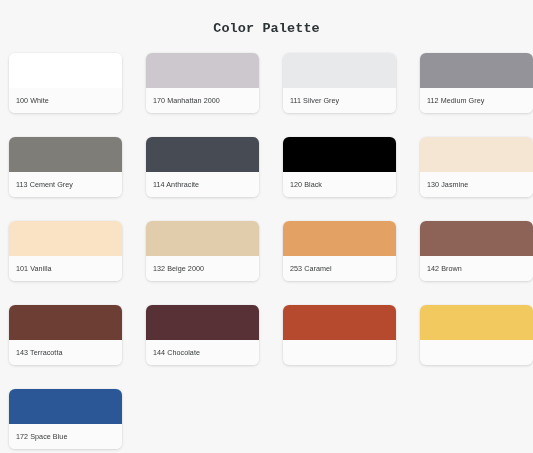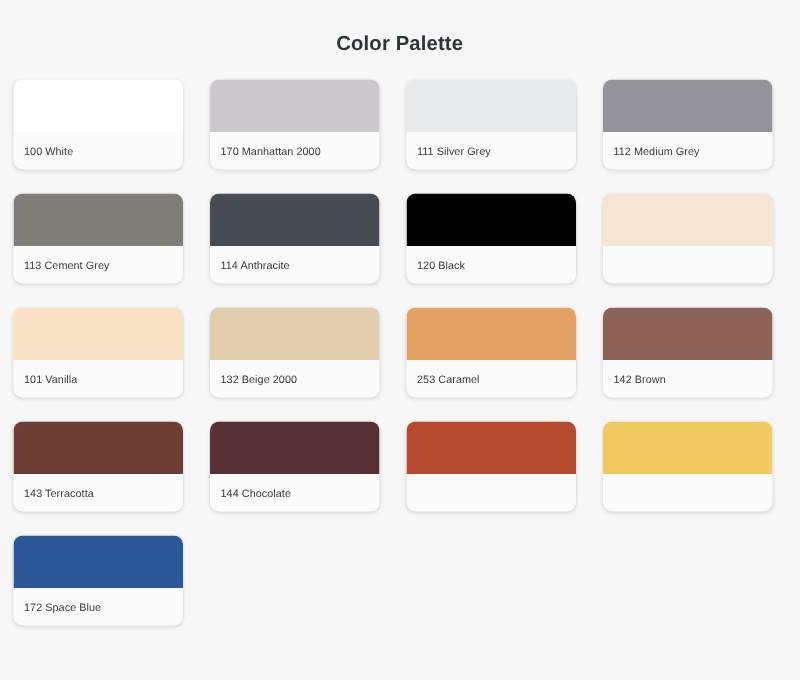--- a/index.html
+++ b/index.html
@@ -24,29 +24,31 @@
   .page-title {
     text-align: center;
     font-size: 13.5px;
     font-weight: bold;
     color: #2d3436;
     letter-spacing: 0.1px;
     margin: 0;
     padding-top: 21px;
     padding-bottom: 0;
     line-height: 16px;
+    font-family: Liberation Mono, monospace;
   }
   .palette-grid {
     display: grid;
     grid-template-columns: repeat(4, 113px);
     column-gap: 18px;
     row-gap: 16px;
     padding: 16px 9px 0 9px;
     box-sizing: border-box;
     justify-content: start;
+    gap: 24px;
   }
   .swatch-card {
     width: 113px;
     height: 60px;
     border-radius: 6px;
     background: #fbfbfb;
     box-shadow: 0 1px 3px rgba(0,0,0,0.13), 0 0 0 0.5px rgba(0,0,0,0.03);
     overflow: hidden;
     display: flex;
     flex-direction: column;
@@ -117,20 +119,23 @@
         </div>
       </div>
       <div class="swatch-card">
         <div class="swatch-color" style="background-color: rgb(0, 0, 0);"></div>
         <div class="swatch-label-strip">
           <span class="swatch-label">120 Black</span>
         </div>
       </div>
       <div class="swatch-card">
         <div class="swatch-color" style="background-color: rgb(244, 230, 211);"></div>
+        <div class="swatch-label-strip">
+          <span class="swatch-label">130 Jasmine</span>
+        </div>
       </div>
       <div class="swatch-card">
         <div class="swatch-color" style="background-color: rgb(250, 226, 196);"></div>
         <div class="swatch-label-strip">
           <span class="swatch-label">101 Vanilla</span>
         </div>
       </div>
       <div class="swatch-card">
         <div class="swatch-color" style="background-color: rgb(225, 204, 172);"></div>
         <div class="swatch-label-strip">

